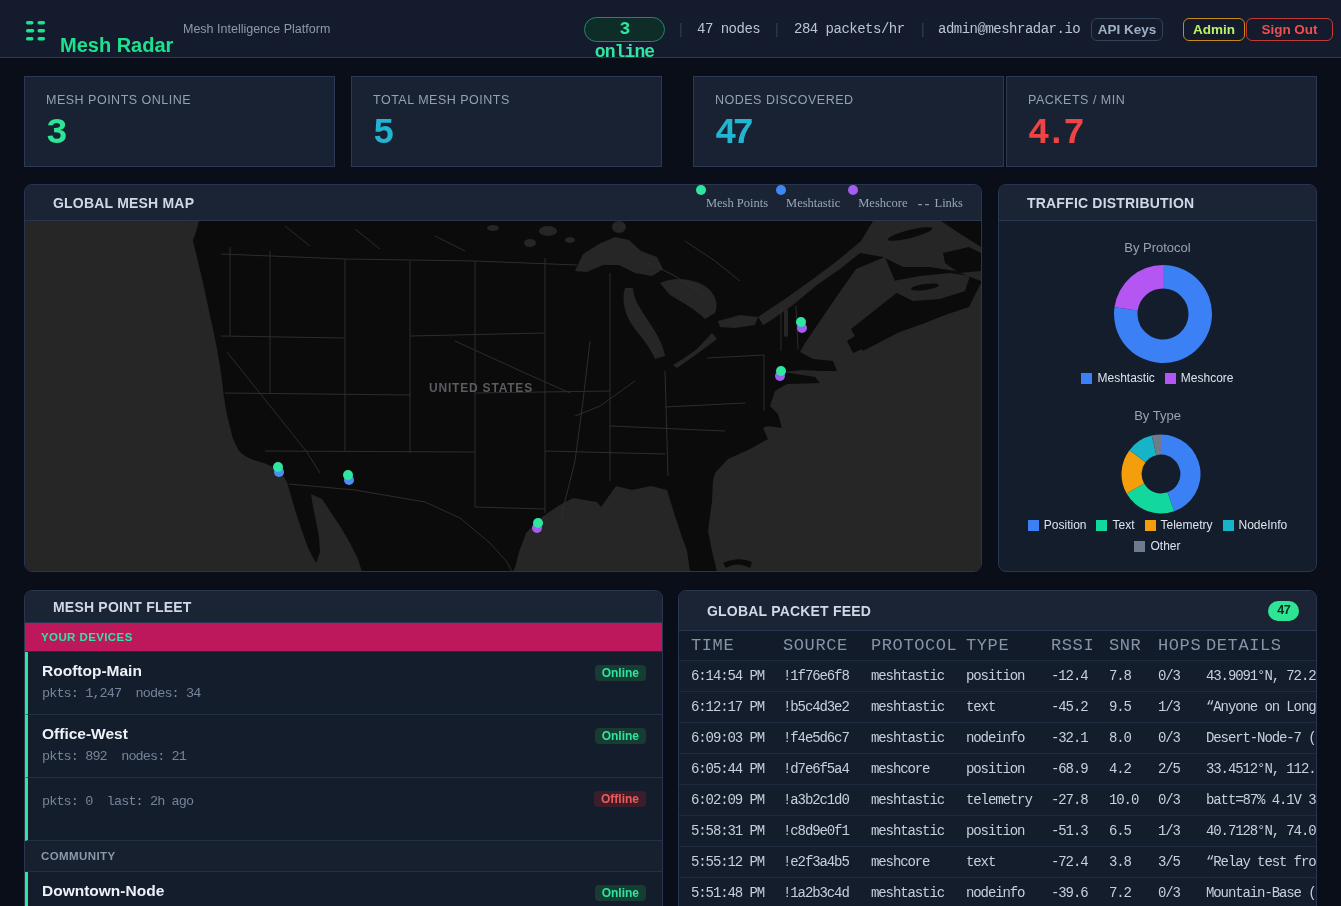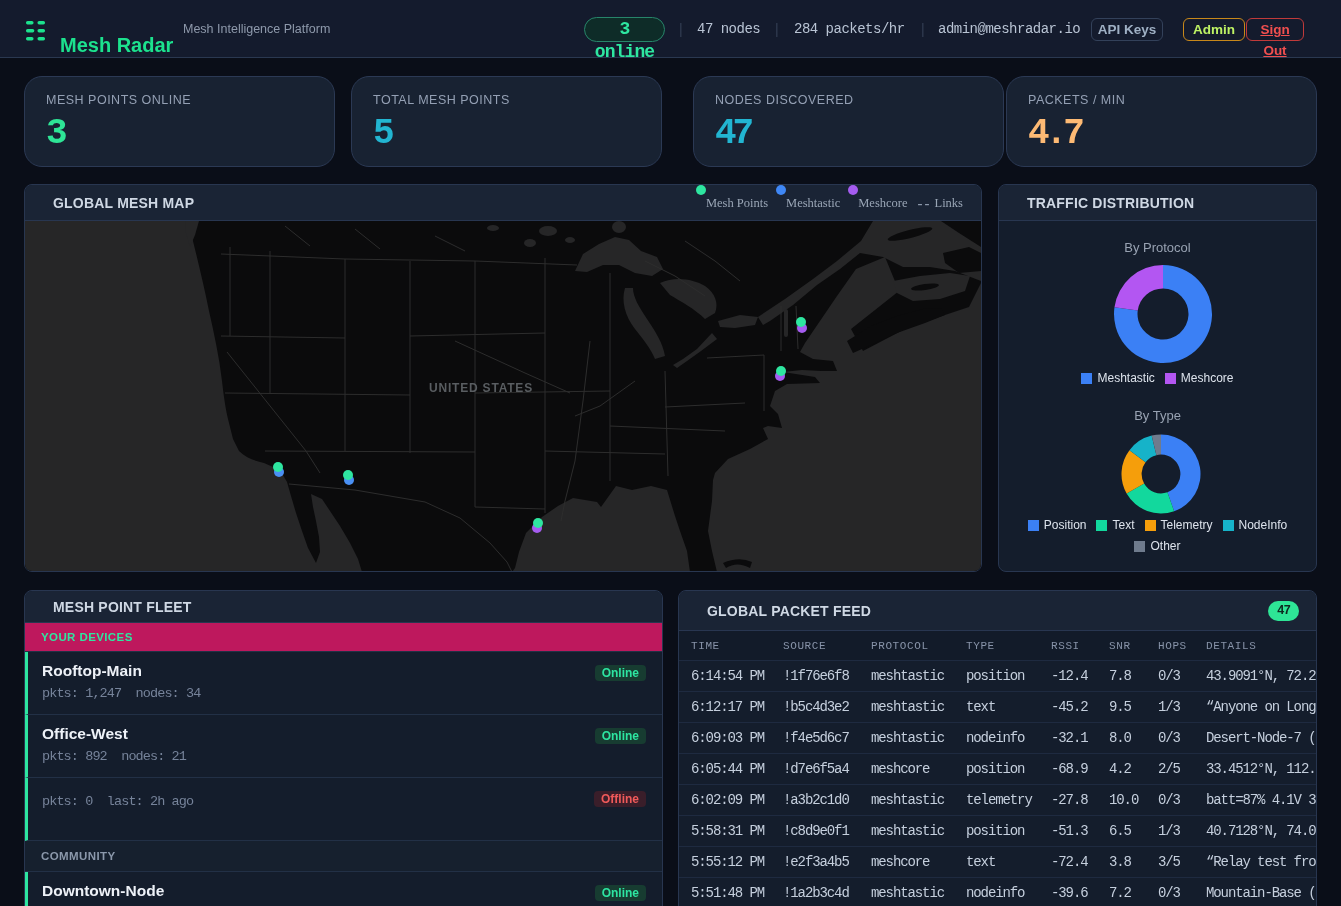--- a/index.html
+++ b/index.html
@@ -14,21 +14,21 @@
 #logosub { position:absolute; left:183px; top:22px; font-size:12.5px; color:#8e99ab; }
 .pill { position:absolute; left:584px; top:17px; width:81px; height:25px; border-radius:13px;
   border:1px solid #27856a; background:#0e2c28; color:#2ee6a0; font-size:18px; font-weight:bold; letter-spacing:-0.9px;
   text-align:center; line-height:23px; }
 .navsep { position:absolute; top:21px; color:#333f55; font-size:14px; }
 .navtxt { position:absolute; top:21px; font-size:14px; letter-spacing:-0.5px; color:#b9c4d4; }
 .navbtn { position:absolute; top:18px; height:23px; border-radius:6px; font-size:13.5px;
   font-weight:bold; text-align:center; line-height:21px; }
 
 .card { position:absolute; top:76px; width:311px; height:91px; background:#182232;
-  border:1px solid #2b3954; border-radius:18px; padding:16px 0 0 21px; }
+  border:1px solid #2b3954; border-radius:0; padding:16px 0 0 21px; }
 .card .lbl { font-size:12.5px; letter-spacing:0.5px; color:#94a0b4; }
 .card .val { margin-top:6px; font-family:"Liberation Mono", monospace; font-size:36px;
   font-weight:bold; letter-spacing:-4px; }
 
 .panel { position:absolute; background:#141d2c; border:1px solid #283650; border-radius:8px; overflow:hidden; }
 .phead { height:36px; background:#1a2435; border-bottom:1px solid #283650;
   font-size:14px; font-weight:bold; color:#cfd8e4; letter-spacing:.2px; line-height:36px;
   padding-left:28px; position:relative; }
 
 #mappanel { left:24px; top:184px; width:958px; height:388px; }
@@ -57,21 +57,21 @@
 .off { color:#f05a5a; background:#3a1e2a; }
 
 #feedpanel { left:678px; top:590px; width:639px; height:380px; }
 #feedpanel .phead { height:40px; line-height:40px; }
 #count { position:absolute; right:17px; top:10px; width:31px; height:20px; border-radius:10px;
   background:#2ee596; color:#0e2a20; font-family:"Liberation Mono", monospace; font-size:12.5px;
   font-weight:bold; text-align:center; line-height:20px; letter-spacing:-1px; }
 
 .trow { display:flex; height:31px; align-items:center; font-family:"Liberation Mono", monospace;
   font-size:14px; letter-spacing:-1.1px; color:#c5cfdd; border-bottom:1px solid #1e2a40; white-space:nowrap; overflow:hidden; }
-.trow.hd { height:30px; font-size:11px; color:#8793a8; letter-spacing:0.6px; background:#121b29; }
+.trow.hd { height:30px; font-size:17px; color:#8793a8; letter-spacing:0.6px; background:#121b29; }
 .c1{width:104px;padding-left:12px;flex:none;} .c2{width:88px;flex:none;} .c3{width:95px;flex:none;}
 .c4{width:85px;flex:none;} .c5{width:58px;flex:none;} .c6{width:49px;flex:none;} .c7{width:48px;flex:none;}
 .c8{flex:1;min-width:0;overflow:hidden;}
 </style>
 </head>
 <body>
 <div id="nav">
   <svg id="logoicon" width="19" height="20" viewBox="0 0 19 20">
     <g fill="#1ce28e">
       <rect x="0" y="0" width="7.5" height="3.4" rx="1.6"></rect>
@@ -86,38 +86,38 @@
   <div id="logosub">Mesh Intelligence Platform</div>
   <div class="pill mono">3 online</div>
   <div class="navsep" style="left:679px;">|</div>
   <div class="navtxt mono" style="left:697px;">47 nodes</div>
   <div class="navsep" style="left:775px;">|</div>
   <div class="navtxt mono" style="left:794px;">284 packets/hr</div>
   <div class="navsep" style="left:921px;">|</div>
   <div class="navtxt mono" style="left:938px;">admin@meshradar.io</div>
   <div class="navbtn" style="left:1091px;width:72px;color:#9fb0c4;border:1.5px solid #33415a;">API Keys</div>
   <div class="navbtn" style="left:1175px;width:62px;color:#bef264;border:1.5px solid #c8881a;margin-left:8px;">Admin</div>
-  <div class="navbtn" style="left:1246px;width:58px;color:#f04f4f;border:1.5px solid #c03a3a;text-decoration:underline;">Sign Out</div>
+  <div class="navbtn" style="left:1246px;width:87px;color:#f04f4f;border:1.5px solid #c03a3a;">Sign Out</div>
 </div>
 
 <div class="card" style="left:24px;">
   <div class="lbl">MESH POINTS ONLINE</div>
     <div class="val" style="color:#2ee596;">3</div>
 </div>
 <div class="card" style="left:351px;">
   <div class="lbl">TOTAL MESH POINTS</div>
     <div class="val" style="color:#22b5d1;">5</div>
 </div>
 <div class="card" style="left:693px;">
   <div class="lbl">NODES DISCOVERED</div>
     <div class="val" style="color:#22b5d1;">47</div>
 </div>
 <div class="card" style="left:1006px;">
   <div class="lbl">PACKETS / MIN</div>
-    <div class="val" style="color:#fdba74;">4.7</div>
+    <div class="val" style="color:#ef4444;">4.7</div>
 </div>
 
 <div class="panel" id="mappanel">
   <div class="phead">GLOBAL MESH MAP
     <div id="maplegend">
       <span class="ldot" style="background:#2ee6a0;"></span>
         <span>Mesh Points</span>
       <span class="ldot" style="background:#3f87f5;margin-left:8px;"></span>
         <span>Meshtastic</span>
       <span class="ldot" style="background:#a55cf0;margin-left:8px;"></span>

